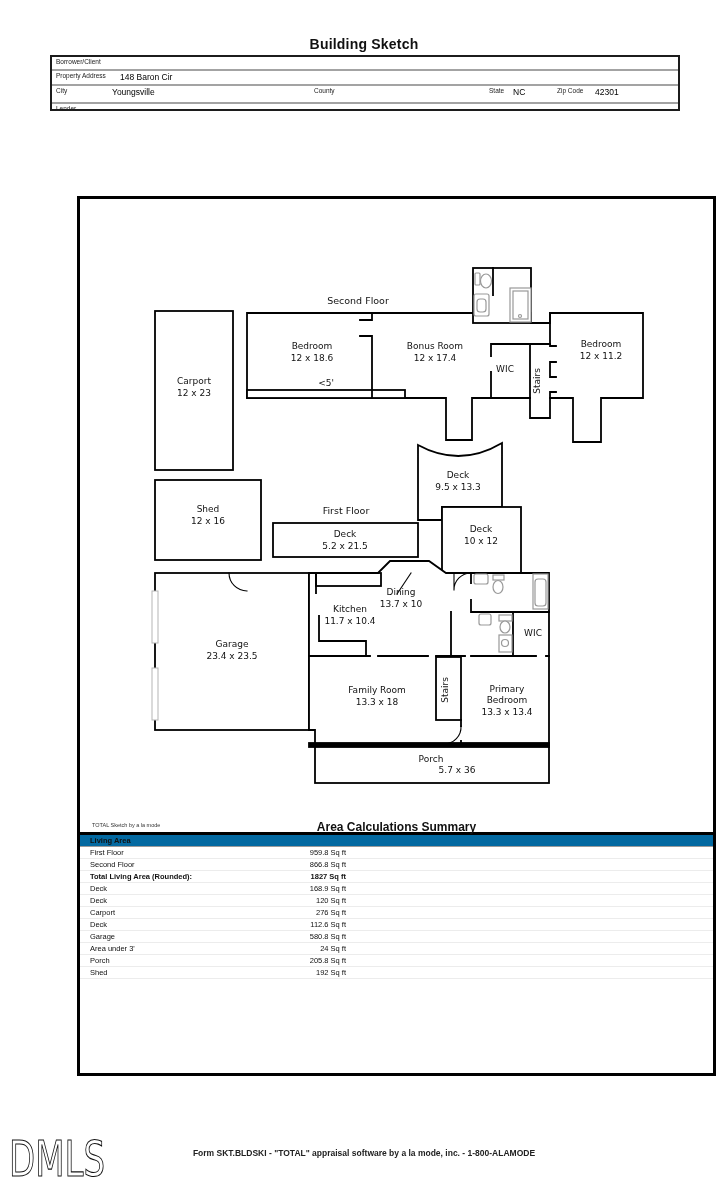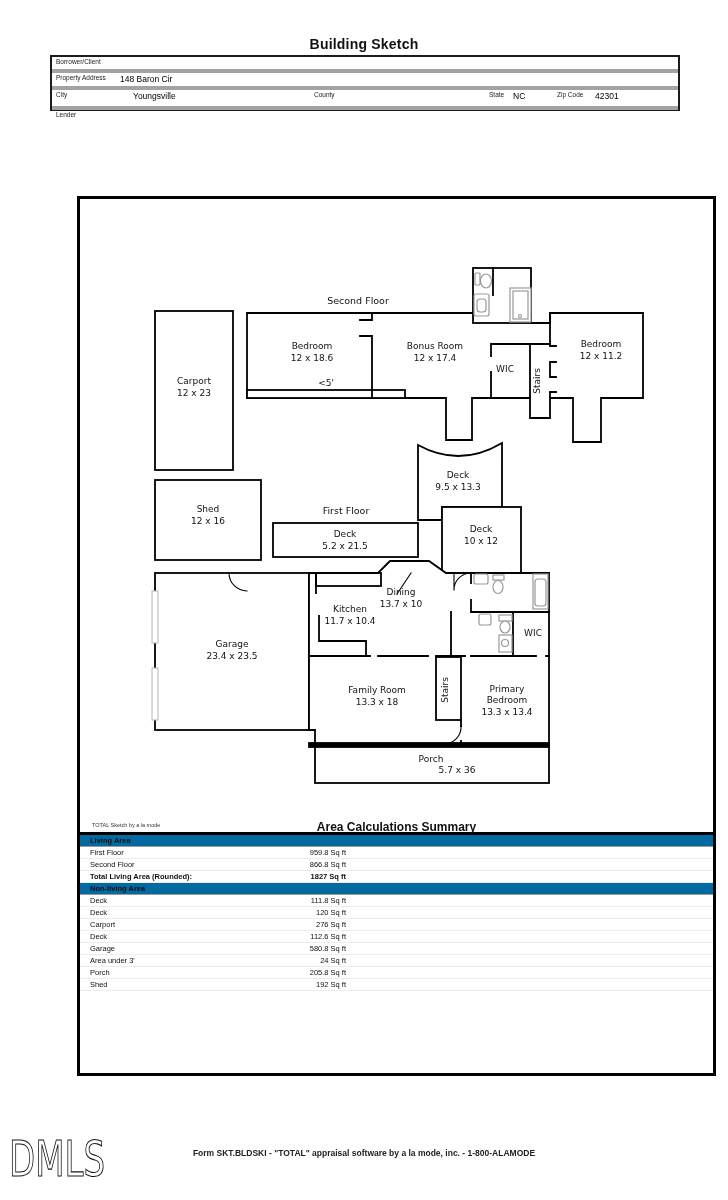--- a/index.html
+++ b/index.html
@@ -5,21 +5,21 @@
   html,body{margin:0;padding:0;}
   body{width:728px;height:1200px;position:relative;background:#fff;
        font-family:"Liberation Sans",sans-serif;color:#111;}
   .abs{position:absolute;}
   
   #page-title{top:36px;left:0;width:728px;text-align:center;
               font-size:14px;font-weight:bold;letter-spacing:.2px;}
   
   #header-form{left:50px;top:55px;width:626px;height:52px;border:2px solid #1c1c1c;}
   .hrow{position:relative;width:100%;}
-  .hrow + .hrow{border-top:4px solid #a3a3a3;}
+  .hrow + .hrow{border-top:2px solid #a3a3a3;}
   .hlabel{position:absolute;left:4px;top:1px;font-size:6.5px;color:#222;}
   .hval{position:absolute;top:1px;font-size:8.5px;color:#000;}
   
   #sketch-box{left:45px;top:196px;width:633px;height:874px;border:3px solid #000;margin-left:32px;}
   
   #summary{position:absolute;left:0;top:618px;width:100%;}
   #summary-head{position:relative;height:15px;border-bottom:3px solid #000;}
   #summary-watermark{position:absolute;left:12px;top:5px;font-size:5.5px;color:#333;}
   #summary-title{position:absolute;left:0;width:100%;text-align:center;top:3px;
                  font-size:12px;font-weight:bold;}
@@ -44,21 +44,21 @@
 <div class="abs" id="header-form">
   <div class="hrow" style="height:12px">
     <span class="hlabel">Borrower/Client</span>
   </div>
   <div class="hrow" style="height:13px">
     <span class="hlabel">Property Address</span>
     <span class="hval" style="left:68px">148 Baron Cir</span>
   </div>
   <div class="hrow" style="height:16px">
     <span class="hlabel">City</span>
-    <span class="hval" style="left:81px">Youngsville</span>
+    <span class="hval" style="left:60px">Youngsville</span>
     <span class="hlabel" style="left:262px">County</span>
     <span class="hlabel" style="left:437px">State</span>
     <span class="hval" style="left:461px">NC</span>
     <span class="hlabel" style="left:505px">Zip Code</span>
     <span class="hval" style="left:543px">42301</span>
   </div>
   <div class="hrow" style="height:11px">
     <span class="hlabel">Lender</span>
   </div>
 </div>
@@ -192,24 +192,23 @@
       <span class="sval">959.8 Sq ft</span>
     </div>
     <div class="srow">
       <span class="slabel">Second Floor</span>
       <span class="sval">866.8 Sq ft</span>
     </div>
     <div class="srow total">
       <span class="slabel">Total Living Area (Rounded):</span>
       <span class="sval">1827 Sq ft</span>
     </div>
-    <div class="sband">Non-living Area</div>
     <div class="srow">
       <span class="slabel">Deck</span>
-      <span class="sval">111.8 Sq ft</span>
+      <span class="sval">168.9 Sq ft</span>
     </div>
     <div class="srow">
       <span class="slabel">Deck</span>
       <span class="sval">120 Sq ft</span>
     </div>
     <div class="srow">
       <span class="slabel">Carport</span>
       <span class="sval">276 Sq ft</span>
     </div>
     <div class="srow">

